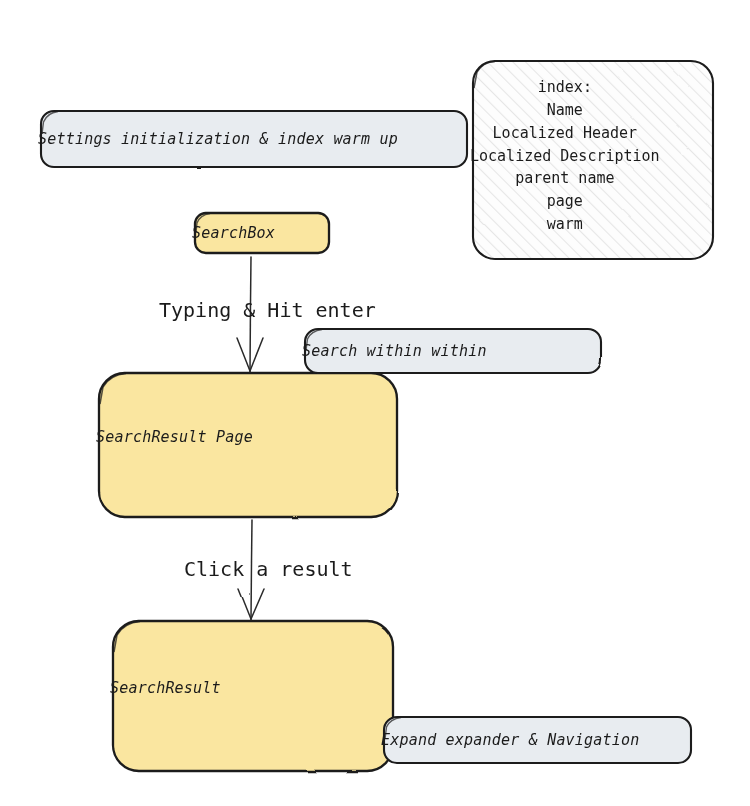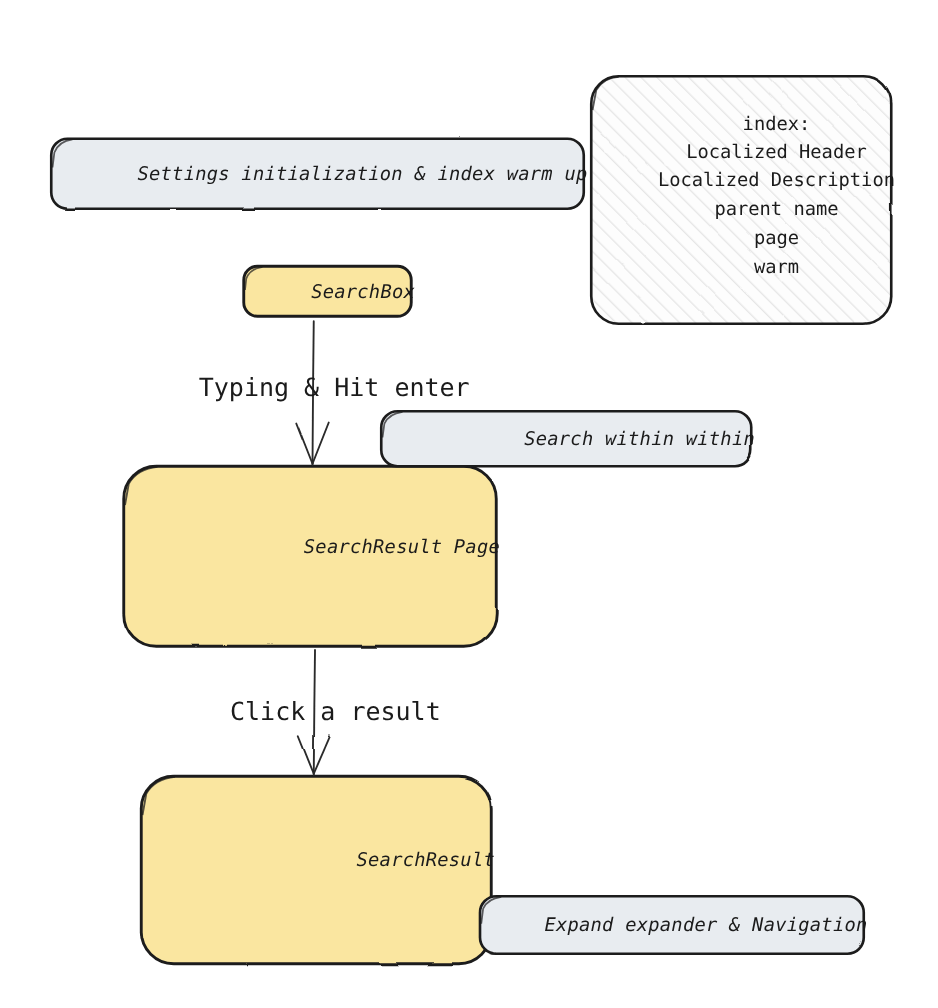--- a/index.html
+++ b/index.html
@@ -23,21 +23,21 @@
     width: 750px;
     height: 806px;
   }
 
   
   .node {
     position: absolute;
     box-sizing: border-box;
     display: flex;
     align-items: center;
-    justify-content: flex-end;
+    justify-content: flex-start;
   }
   .node-label {
     position: relative;
     z-index: 3;
     font-size: 15px;
     letter-spacing: 0.2px;
     white-space: nowrap;
     color: #1b1b1b;
     text-align: center;
     line-height: 1.35;
@@ -133,20 +133,21 @@
 
   <div class="node node-hatch" id="node-index">
     <svg viewBox="0 0 246 204" preserveAspectRatio="none">
       <g filter="url(#rough1)">
         <rect x="3" y="3" width="240" height="198" rx="22" ry="22" fill="url(#hatch)" stroke="#1b1b1b" stroke-width="2.1"></rect>
         <path d="M 25,3.5 Q 13,4 7,14 L 4,30" fill="none" stroke="#1b1b1b" stroke-width="1.5" opacity="0.75"></path>
       </g>
     </svg>
     <div class="node-index-lines">
       <div>index:</div>
+      <div>Name</div>
       <div>Localized Header</div>
       <div>Localized Description</div>
       <div>parent name</div>
       <div>page</div>
       <div>warm</div>
     </div>
   </div>
 
   <div class="node node-note" id="node-settings-init">
     <svg viewBox="0 0 432 62" preserveAspectRatio="none">

